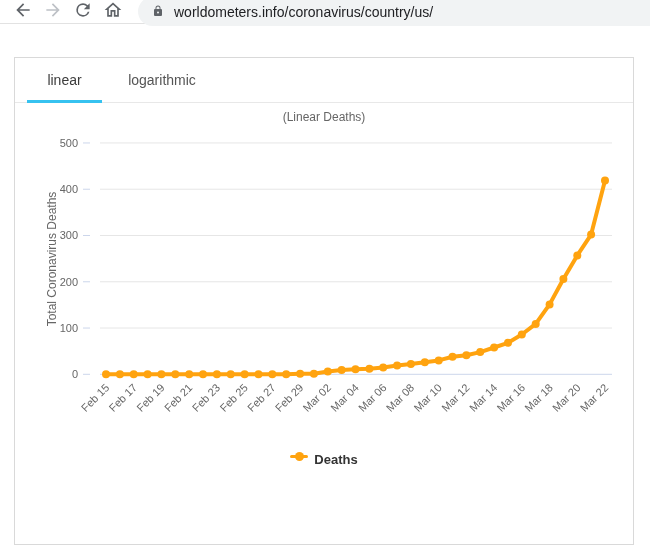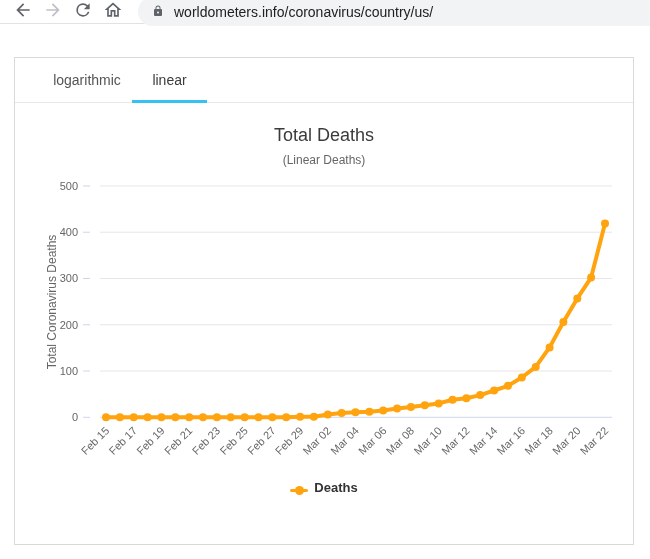--- a/index.html
+++ b/index.html
@@ -24,21 +24,21 @@
   .tab .underline{position:absolute;left:0;right:0;bottom:-1px;height:3px;background:#36c2f0;}
   .tab-linear{width:75px;}
   .tab-log{width:90px;margin-left:15px;}
   .chart-title{margin-top:22px;text-align:center;font-size:18px;color:#3b3b3b;line-height:21px;}
   .chart-sub{margin-top:7px;text-align:center;font-size:12px;color:#666;line-height:14px;}
   .plot-wrap{position:relative;margin-top:5px;width:618px;height:300px;}
   .plot-wrap svg{position:absolute;left:0;top:0;}
   .y-title{position:absolute;left:37px;top:130px;transform:translate(-50%,-50%) rotate(-90deg);
            font-size:12px;color:#666;white-space:nowrap;}
   text.tick{font-family:"Liberation Sans","DejaVu Sans",sans-serif;font-size:11px;fill:#666;}
-  .legend{margin-top:8px;display:flex;justify-content:center;align-items:flex-end;cursor:pointer;}
+  .legend{margin-top:23px;display:flex;justify-content:center;align-items:flex-start;cursor:pointer;}
   .legend-marker{position:relative;width:18px;height:9px;margin-right:6px;}
   .legend-marker .bar{position:absolute;left:0;top:3px;width:18px;height:3px;border-radius:2px;}
   .legend-marker .dot{position:absolute;left:5px;top:0;width:9px;height:9px;border-radius:50%;}
   .legend-label{font-size:13px;font-weight:bold;color:#333;}
 </style>
 </head>
 <body>
 
 <div class="toolbar">
   <div class="nav-btn">
@@ -76,30 +76,29 @@
         </svg>
     </span>
     <span class="url">worldometers.info/coronavirus/country/us/</span>
   </div>
 </div>
 
 <div class="page">
   <div class="card">
 
     <div class="tab-bar">
-      <div class="tab tab-log">
-        <span>logarithmic</span>
-      </div>
       <div class="tab tab-linear active">
         <span>linear</span>
         <span class="underline"></span>
       </div>
+      <div class="tab tab-log">
+        <span>logarithmic</span>
+      </div>
     </div>
 
-    <div class="chart-title">Total Deaths</div>
     <div class="chart-sub">(Linear Deaths)</div>
 
     <div class="plot-wrap">
       <svg id="plot" width="618" height="300">
           <line x1="85" y1="245.3" x2="597" y2="245.3" stroke="#ccd6eb" stroke-width="1"></line>
           <line x1="68" y1="245.3" x2="75" y2="245.3" stroke="#ccd6eb" stroke-width="1"></line>
           <text x="63" y="249.3" text-anchor="end" class="tick">0</text>
           <line x1="85" y1="199.03300000000002" x2="597" y2="199.03300000000002" stroke="#e6e6e6" stroke-width="1"></line>
           <line x1="68" y1="199.03300000000002" x2="75" y2="199.03300000000002" stroke="#ccd6eb" stroke-width="1"></line>
           <text x="63" y="203.03300000000002" text-anchor="end" class="tick">100</text>

